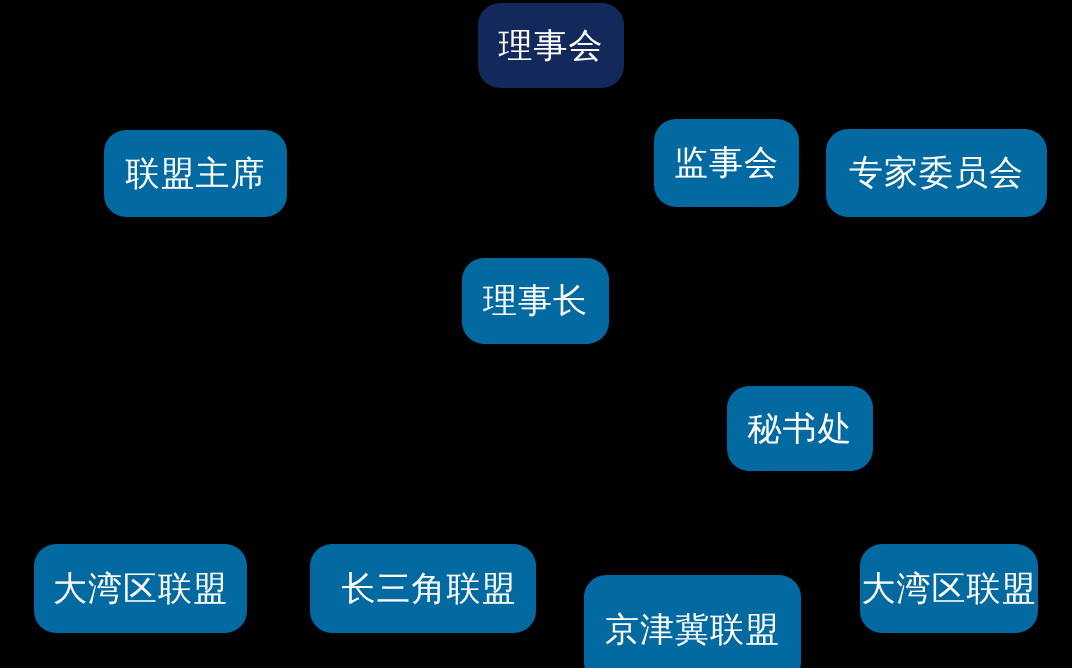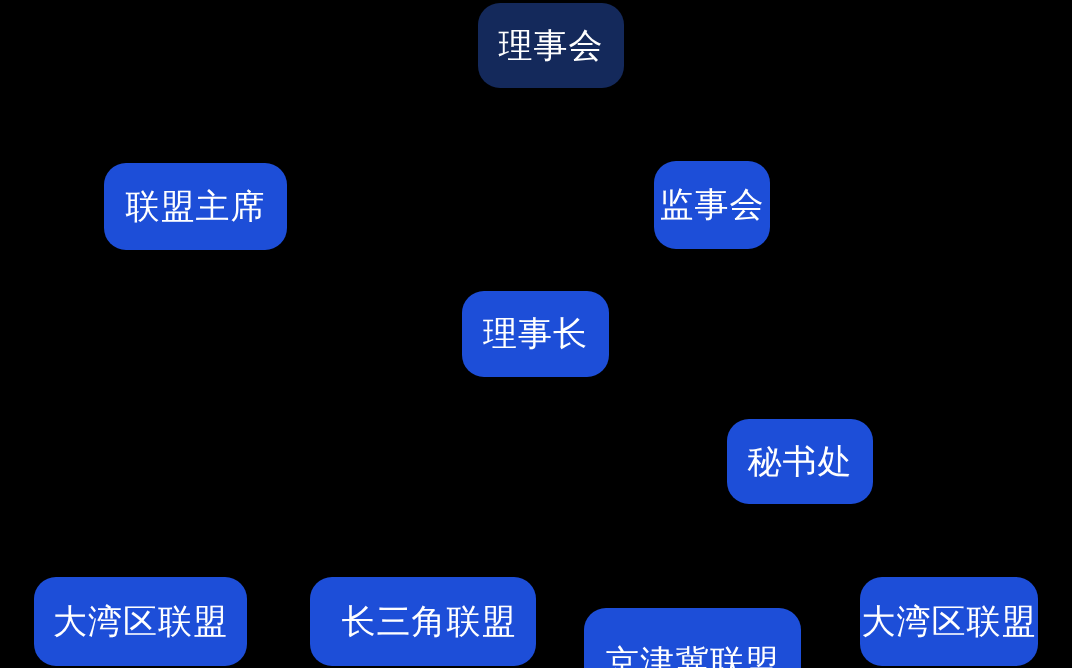--- a/index.html
+++ b/index.html
@@ -23,27 +23,27 @@
     align-items: center;
     justify-content: center;
     border-radius: 22px;
     color: #ffffff;
     font-size: 34px;
     letter-spacing: 1px;
     white-space: nowrap;
     user-select: none;
   }
   .node.primary   { background: #14295b; }
-  .node.secondary { background: #1d4ed8; margin-top: 33px; }
+  .node.secondary { background: #0369a1; }
 
   
   #n-council      { left: 462px; top: 3px;   width: 146px; height: 85px; margin-left: 16px; }
   
   #n-chairman     { left: 104px; top: 130px; width: 183px; height: 87px; }
-  #n-supervisory  { left: 654px; top: 128px; width: 116px; height: 88px; }
+  #n-supervisory  { left: 654px; top: 119px; width: 145px; height: 88px; }
   #n-expert       { left: 826px; top: 129px; width: 221px; height: 88px; }
   
   #n-president    { left: 462px; top: 258px; width: 147px; height: 86px; }
   
   #n-secretariat  { left: 727px; top: 386px; width: 146px; height: 85px; }
   
   #n-gba          { left: 34px;  top: 544px; width: 213px; height: 89px; }
   #n-yrd          { left: 310px; top: 544px; width: 214px; height: 89px; padding-left: 12px; }
   #n-jjj          { left: 584px; top: 575px; width: 217px; height: 109px; }
   #n-cy           { left: 860px; top: 544px; width: 178px; height: 89px; }
@@ -52,20 +52,21 @@
 <body>
 
 <div class="canvas">
 
   <div class="node primary" id="n-council">理事会</div>
 
   <div class="node secondary" id="n-chairman">联盟主席</div>
 
   <div class="node secondary" id="n-supervisory">监事会</div>
 
+  <div class="node secondary" id="n-expert">专家委员会</div>
 
   <div class="node secondary" id="n-president">理事长</div>
 
   <div class="node secondary" id="n-secretariat">秘书处</div>
 
   <div class="node secondary" id="n-gba">大湾区联盟</div>
 
   <div class="node secondary" id="n-yrd">长三角联盟</div>
 
   <div class="node secondary" id="n-jjj">京津冀联盟</div>

